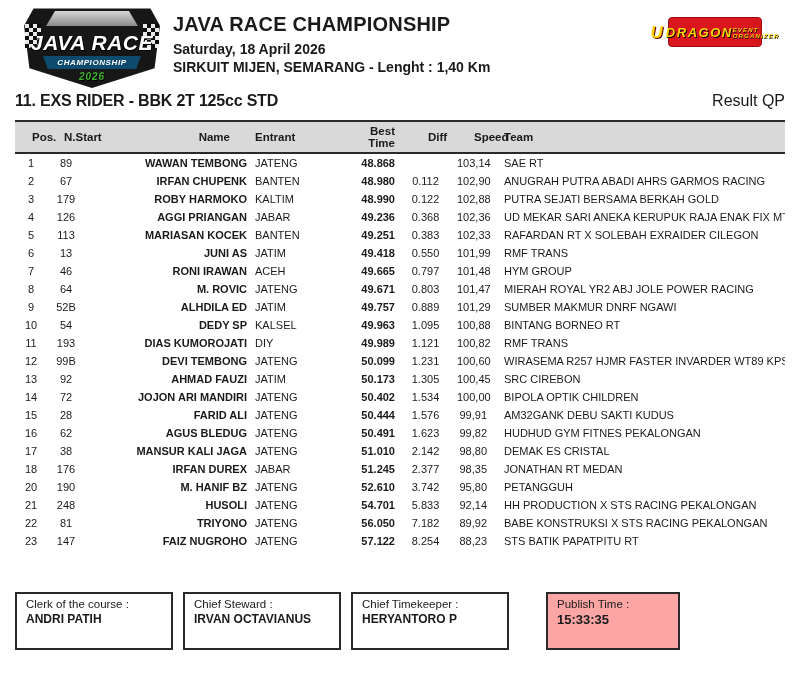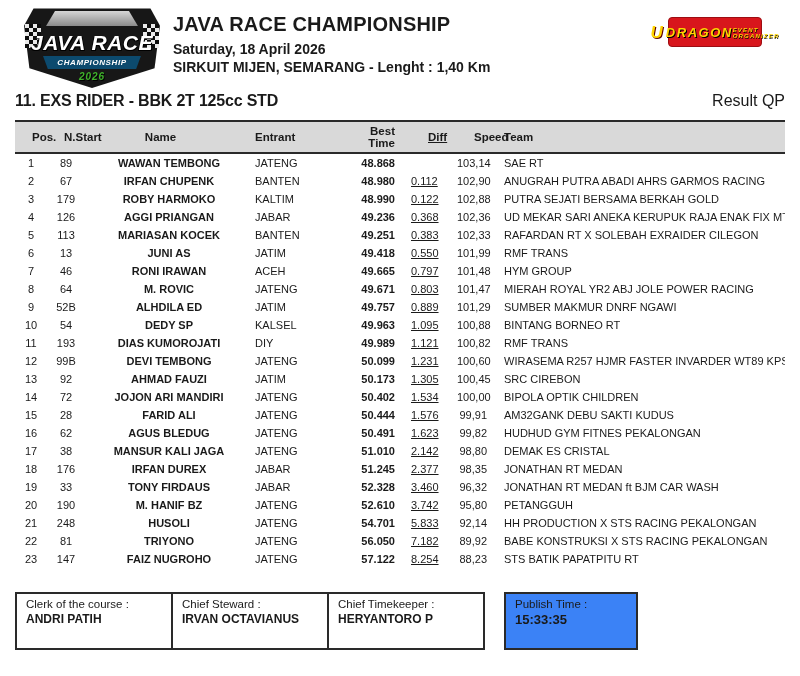--- a/index.html
+++ b/index.html
@@ -47,38 +47,38 @@
   .result-label { font-size:16px; font-weight:normal; }
 
   
   table.results { position:absolute; left:15px; top:120px; width:770px; border-collapse:collapse;
     table-layout:fixed; font-size:11px; }
   table.results thead th { background:#d9d9d9; border-top:2px solid #2a2a2a; border-bottom:2px solid #2a2a2a;
     font-weight:bold; font-size:11.5px; padding:3px 17px; }
   table.results td { padding:0; height:18px; line-height:18px; white-space:nowrap; overflow:hidden; }
   .c-pos   { text-align:center; }
   .c-nstart{ text-align:center; font-weight:normal; }
-  .c-name  { text-align:center; font-weight:bold; padding-left:6px !important; }
+  .c-name  { text-align:right; font-weight:bold; padding-left:6px !important; }
   .c-entrant{ text-align:left; padding-left:8px !important; }
   .c-best  { text-align:right; font-weight:bold; padding-right:16px !important; }
-  .c-diff  { text-align:left; padding-right:17px !important;text-decoration:underline; }
+  .c-diff  { text-align:center; padding-right:17px !important; }
   .c-speed { text-align:right; padding-right:16px !important; }
   .c-team  { text-align:left; padding-left:1px !important; }
   th.c-name, th.c-entrant { font-weight:bold; }
   th.c-nstart { font-weight:bold; }
 
   
-  .footer { position:absolute; left:15px; top:592px; display:flex; }
+  .footer { position:absolute; left:15px; top:592px; display:flex;gap:12px; }
   .official-box { width:158px; height:58px; border:2px solid #2a2a2a; box-sizing:border-box;
     padding:4px 9px; margin-left:-2px; background:#fff; }
   .official-box:first-child { margin-left:0; }
   .official-label { font-size:11.5px; }
   .official-name { font-size:12px; font-weight:bold; margin-top:2px; }
-  .publish-box { margin-left:19px; width:134px; height:58px; border:2px solid #2a2a2a; box-sizing:border-box;
-    padding:4px 9px; background:#3b82f6; }
+  .publish-box { margin-left:25px; width:134px; height:58px; border:2px solid #2a2a2a; box-sizing:border-box;
+    padding:4px 9px; background:#fca5a5; }
   .publish-time { font-size:13px; font-weight:bold; margin-top:2px; }
 </style>
 </head>
 <body>
 
 <div class="page">
 
   <div class="badge">
     <div class="badge-shield"></div>
     <div class="badge-check left"></div>
@@ -308,30 +308,20 @@
       <td class="c-pos">18</td>
       <td class="c-nstart">176</td>
       <td class="c-name">IRFAN DUREX</td>
       <td class="c-entrant">JABAR</td>
       <td class="c-best">51.245</td>
       <td class="c-diff">2.377</td>
       <td class="c-speed">98,35</td>
       <td class="c-team">JONATHAN RT MEDAN</td>
     </tr>
         <tr>
-      <td class="c-pos">19</td>
-      <td class="c-nstart">33</td>
-      <td class="c-name">TONY FIRDAUS</td>
-      <td class="c-entrant">JABAR</td>
-      <td class="c-best">52.328</td>
-      <td class="c-diff">3.460</td>
-      <td class="c-speed">96,32</td>
-      <td class="c-team">JONATHAN RT MEDAN ft BJM CAR WASH</td>
-    </tr>
-        <tr>
       <td class="c-pos">20</td>
       <td class="c-nstart">190</td>
       <td class="c-name">M. HANIF BZ</td>
       <td class="c-entrant">JATENG</td>
       <td class="c-best">52.610</td>
       <td class="c-diff">3.742</td>
       <td class="c-speed">95,80</td>
       <td class="c-team">PETANGGUH</td>
     </tr>
         <tr>

